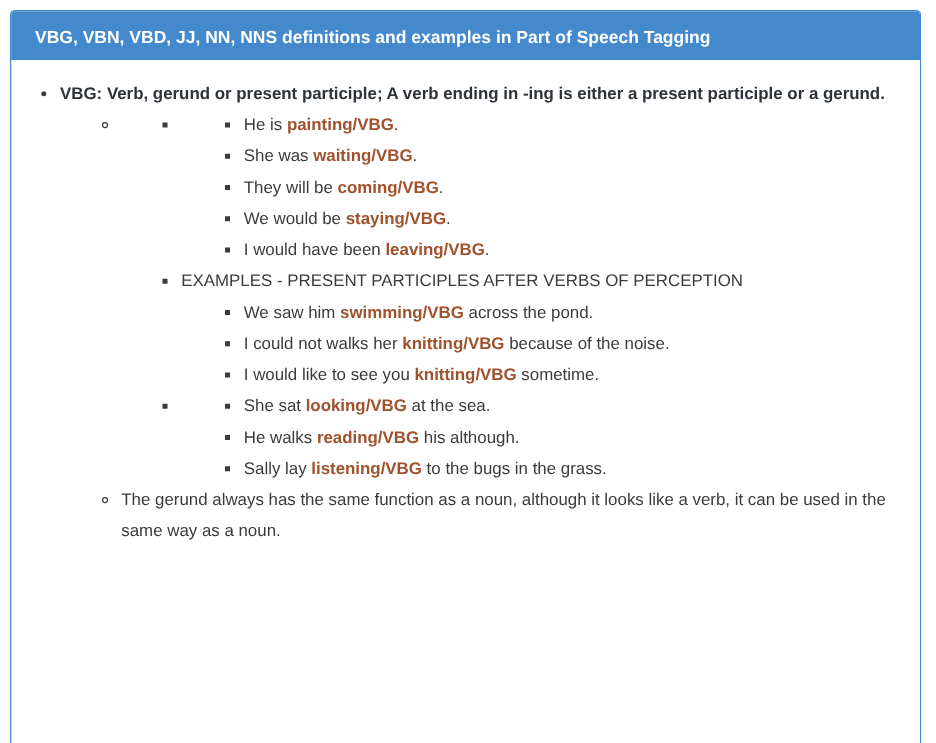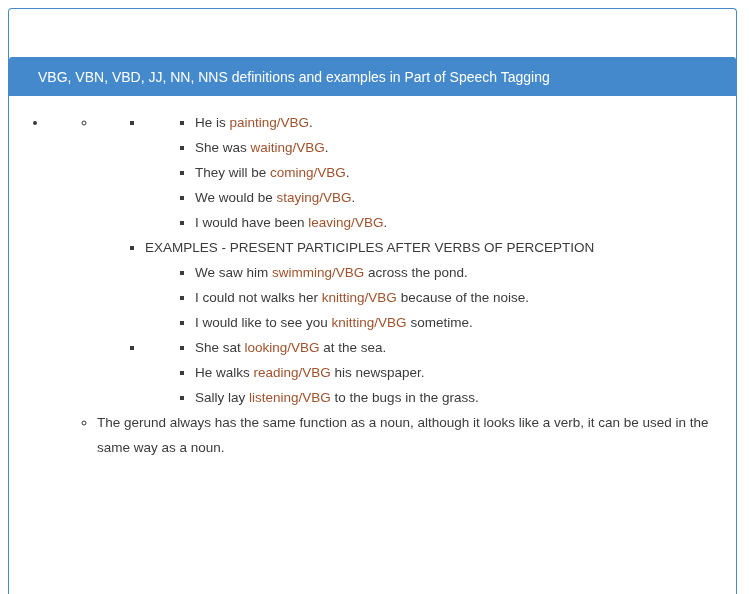--- a/index.html
+++ b/index.html
@@ -25,25 +25,24 @@
     height: 640px; 
     border: 1px solid var(--panel_border, #4489cb);
     border-bottom: none;
     border-radius: 4px 4px 0 0;
     background: #ffffff;
   }
   .panel-header {
     background: var(--header_bg, #4489cb);
     color: var(--header_text, #ffffff);
     font-size: 14px;
-    font-weight: normal;
-    padding: 12px 13px 11px 29px;
+    font-weight: bold;
+    padding: 12px 13px 11px 19px;
     border-radius: 3px 3px 0 0;
     line-height: 16px;
-    margin-top: 48px;
   }
   .panel-body {
     padding: 14px 12px 10px 12px;
     color: var(--body_text, #3b3b3b);
     font-size: 13.5px;
     line-height: 25px;
   }
   .defs-heading {
     margin: 6px 0 13px 2px;
     font-size: 14px;
@@ -54,35 +53,36 @@
   ul.l1 { padding-left: 27px; list-style-type: disc; }
   ul.l2 { padding-left: 49px; list-style-type: circle; }
   ul.l3 { padding-left: 48px; list-style-type: square; }
   ul.l4 { padding-left: 50px; list-style-type: square; }
   li { padding: 0; margin: 0; }
   .def-text {
     font-weight: bold;
     color: var(--heading_text, #2d3339);
   }
   .tag {
-    font-weight: normal;
+    font-weight: bold;
     color: var(--highlight, #a0522d);
   }
 </style>
 </head>
 <body>
 
 <div class="panel">
   <div class="panel-header">
     <span>VBG, VBN, VBD, JJ, NN, NNS definitions and examples in Part of Speech Tagging</span>
   </div>
   <div class="panel-body">
 
     <ul class="l1">
       <li>
+        <span class="def-text">VBG: Verb, gerund or present participle; A verb ending in -ing is either a present participle or a gerund.</span>
 
         <ul class="l2">
 
           <li>
 
             <ul class="l3">
 
               <li>
                 <ul class="l4">
                   <li><span>He is </span><span class="tag">painting/VBG</span><span>.</span></li>
@@ -98,21 +98,21 @@
                 <ul class="l4">
                   <li><span>We saw him </span><span class="tag">swimming/VBG</span><span> across the pond.</span></li>
                   <li><span>I could not walks her </span><span class="tag">knitting/VBG</span><span> because of the noise.</span></li>
                   <li><span>I would like to see you </span><span class="tag">knitting/VBG</span><span> sometime.</span></li>
                 </ul>
               </li>
 
               <li>
                 <ul class="l4">
                   <li><span>She sat </span><span class="tag">looking/VBG</span><span> at the sea.</span></li>
-                  <li><span>He walks </span><span class="tag">reading/VBG</span><span> his newspaper.</span></li>
+                  <li><span>He walks </span><span class="tag">reading/VBG</span><span> his although.</span></li>
                   <li><span>Sally lay </span><span class="tag">listening/VBG</span><span> to the bugs in the grass.</span></li>
                 </ul>
               </li>
 
             </ul>
           </li>
 
           <li>
             <span>The gerund always has the same function as a noun, although it looks like a verb, it can be used in the same way as a noun.</span>
 

